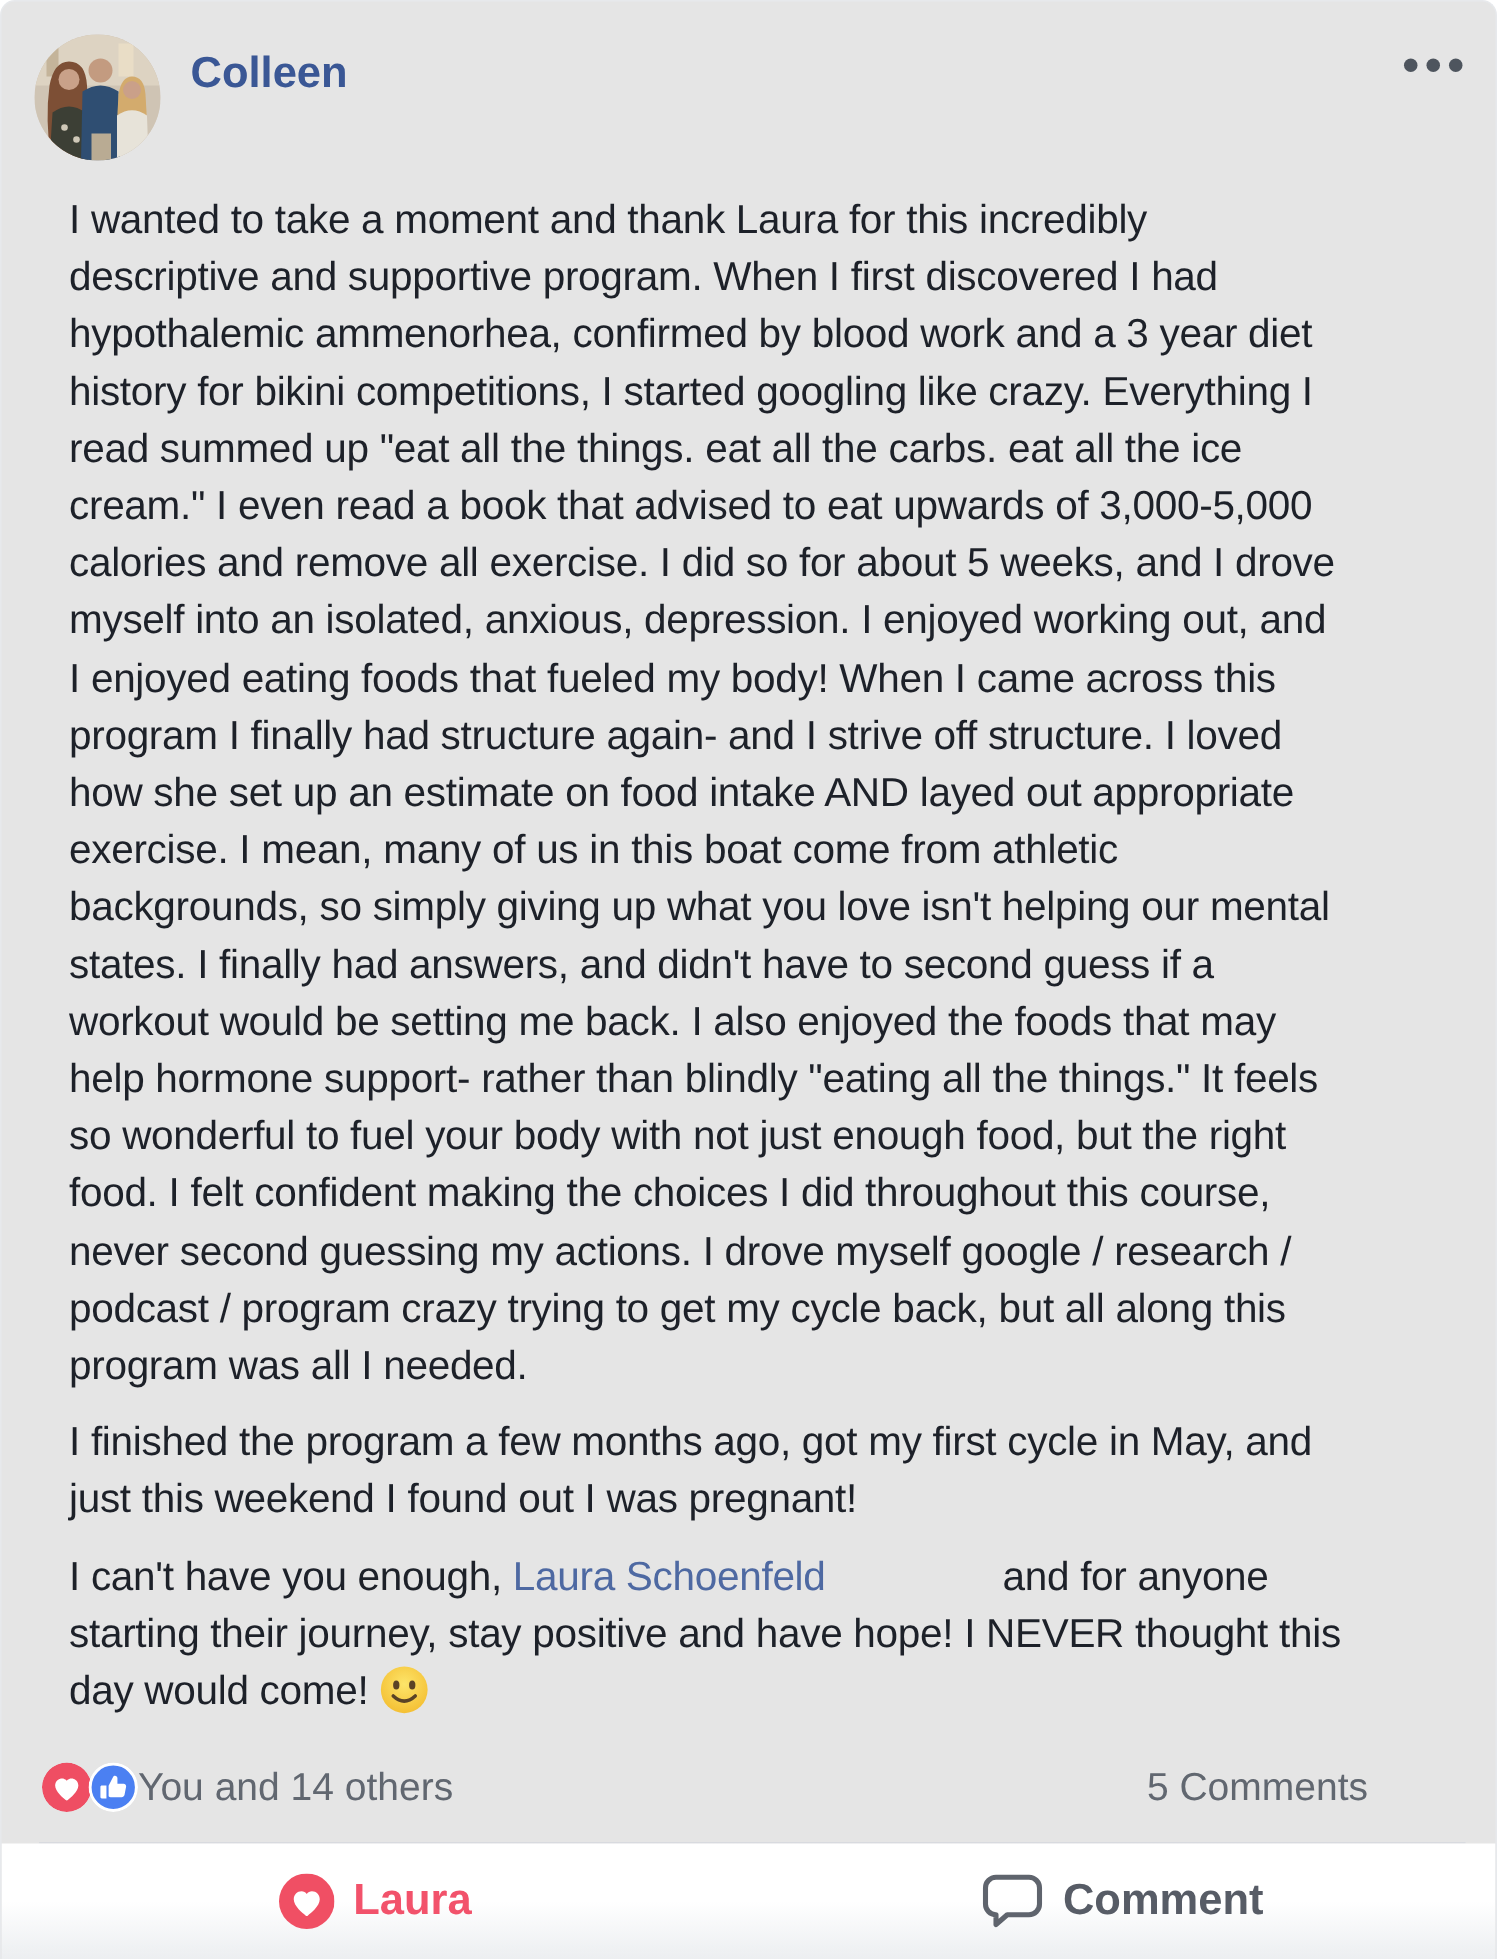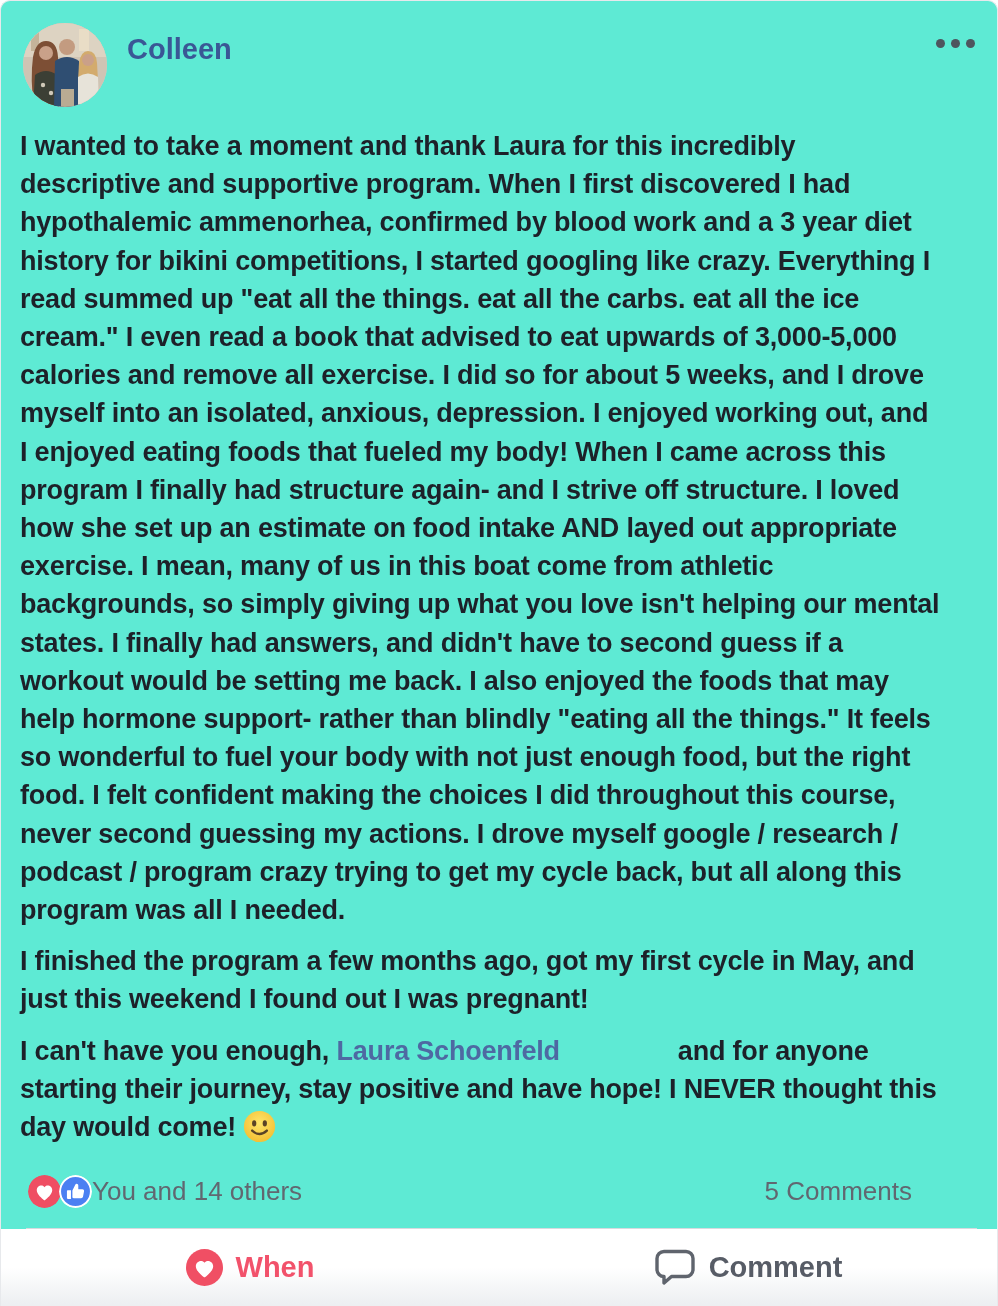--- a/index.html
+++ b/index.html
@@ -5,21 +5,21 @@
   html,body{margin:0;padding:0;background:#fff;}
   body{
     width:998px;height:1306px;
     font-family:"Liberation Sans", sans-serif;
     color:#1d2129;
     overflow:hidden;
   }
   .card{
     position:relative;box-sizing:border-box;
     width:998px;height:1306px;
-    background:#5eead4;
+    background:#e5e5e5;
     border:1px solid #e7e9ec;border-bottom:0;
     border-radius:10px 10px 0 0;
     overflow:hidden;
   }
   
   .header{display:flex;align-items:flex-start;padding:22px 27px 0 22px;}
   .avatar{
     width:84px;height:84px;border-radius:50%;overflow:hidden;flex:0 0 auto;
     background:#d8cec2;
   }
@@ -28,21 +28,21 @@
     margin-left:20px;margin-top:11px;
     font-size:29px;font-weight:bold;color:#3a5795;line-height:1.1;
     cursor:pointer;
   }
   .menu{
     position:absolute;top:26px;right:10px;
     display:flex;gap:6px;padding:12px;cursor:pointer;
   }
   .menu i{display:block;width:9px;height:9px;border-radius:50%;background:#4e555e;}
   
-  .body{padding:0 23px 0 19px;margin-top:20px;font-weight:bold;}
+  .body{padding:0 23px 0 45px;margin-top:20px;}
   .body p{
     margin:0 0 13px 0;
     font-size:27px;line-height:38.2px;letter-spacing:-0.2px;
     color:#1d2129;
     white-space:pre-line;
   }
   .mention{color:#4e69a2;text-decoration:none;cursor:pointer;}
   .mention-gap{display:inline-block;width:118px;}
   .emoji{display:inline-block;vertical-align:-7px;line-height:0;}
   
@@ -163,21 +163,21 @@
   </div>
 
   <div class="divider"></div>
 
   <div class="actions">
     <button class="action love">
       <svg width="37" height="37" viewBox="0 0 32 32">
         <circle cx="16" cy="16" r="16" fill="#f04f64"></circle>
         <path d="M16 24.5c-.3 0-.5-.1-.7-.3-1.5-1.2-6.8-5.3-6.8-9.3 0-2.6 2-4.6 4.5-4.6 1.2 0 2.3.6 3 1.5.7-.9 1.8-1.5 3-1.5 2.5 0 4.5 2 4.5 4.6 0 4-5.3 8.1-6.8 9.3-.2.2-.4.3-.7.3z" fill="#fff"></path>
       </svg>
-      <span>When</span>
+      <span>Laura</span>
     </button>
     <button class="action comment">
       <svg width="42" height="39" viewBox="0 0 42 39">
         <path d="M10 3.5 h22 a7 7 0 0 1 7 7 v11 a7 7 0 0 1 -7 7 h-14.5 l-7.5 6.5 v-6.5 a7 7 0 0 1 -7 -7 v-11 a7 7 0 0 1 7 -7 z" fill="none" stroke="#5f646d" stroke-width="3.4" stroke-linejoin="round"></path>
       </svg>
       <span>Comment</span>
     </button>
   </div>
 
 </div>

